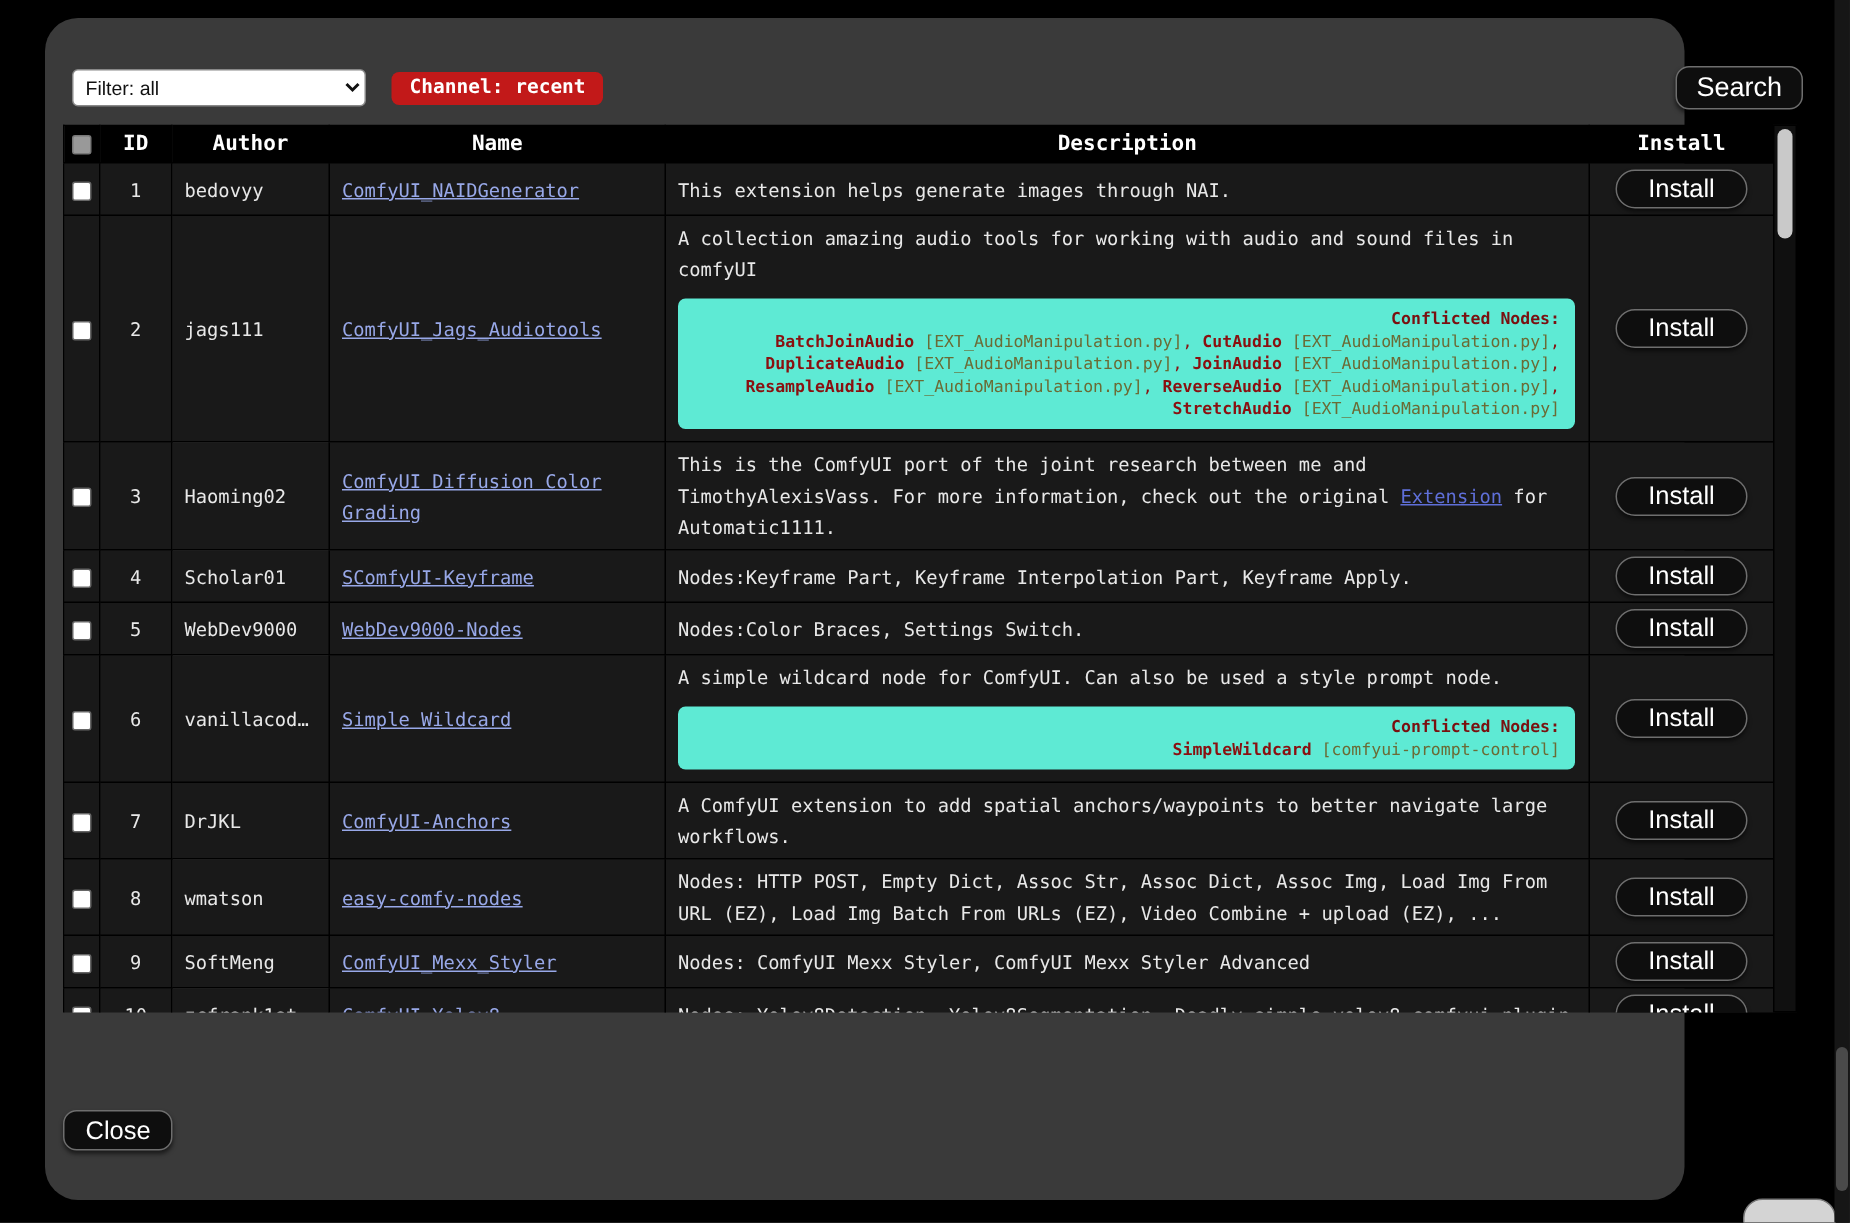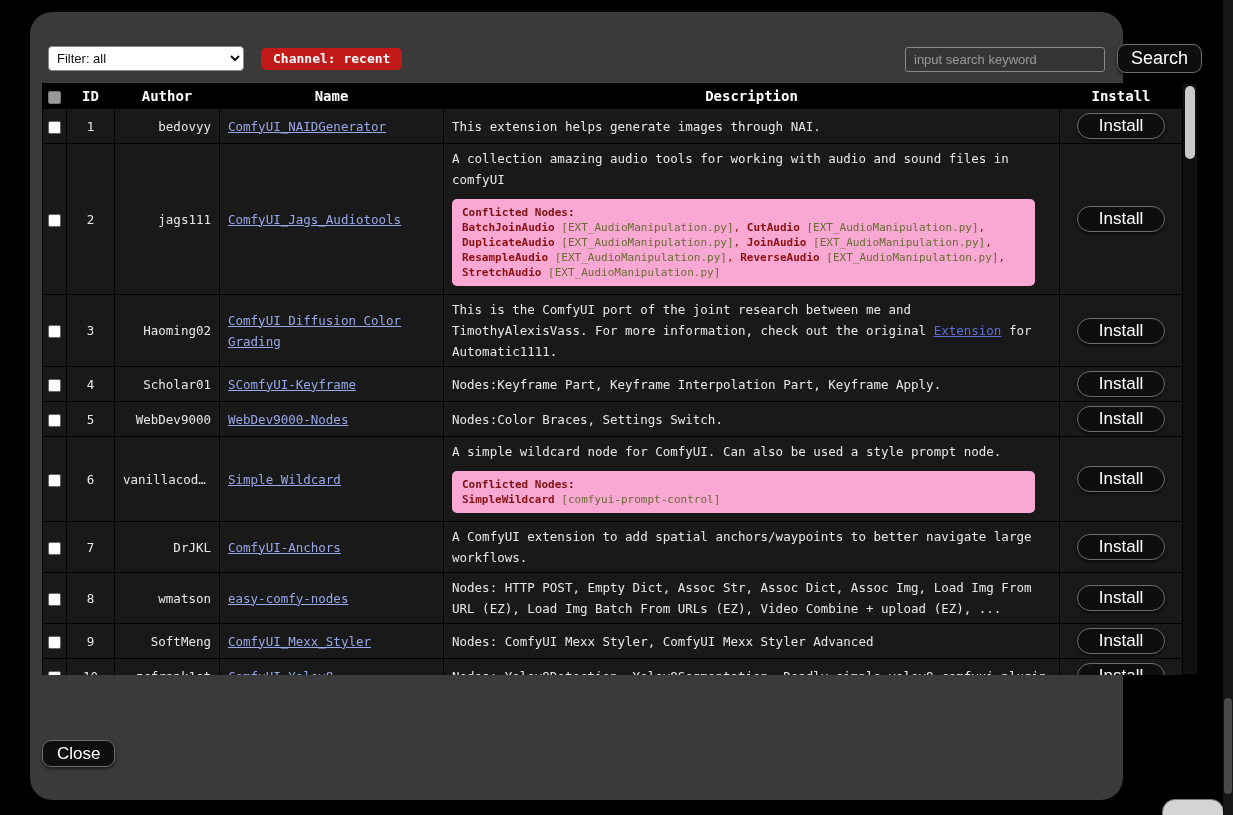--- a/index.html
+++ b/index.html
@@ -80,41 +80,41 @@
     height:23px; text-align:center; padding:0;
   }
   td {
     background:#191919; color:#e8e8e8;
     font:12.5px "DejaVu Sans Mono", monospace;
     line-height:21px;
     padding:4px 8px; vertical-align:middle;
   }
   .c-check { width:24px; text-align:center; padding:4px 0; }
   .c-id    { text-align:center; }
-  .c-author{ overflow:hidden; text-overflow:ellipsis; white-space:nowrap;text-align:right; }
+  .c-author{ overflow:hidden; text-overflow:ellipsis; white-space:nowrap; }
   .c-name  { font-weight:bold; }
   .c-install { text-align:center; padding:4px 0; }
 
   .cb {
     appearance:none; -webkit-appearance:none;
     width:13px; height:13px;
     background:#fff; border:1px solid #666; border-radius:2px;
     margin:0; vertical-align:middle; cursor:pointer;
   }
   .cb-header { background:#999; border-color:#777; }
 
   .name-link {
     color:#98a8e8; text-decoration:underline;
     font-weight:normal; cursor:pointer;
   }
   .desc-link { color:#5f6fd8; text-decoration:underline; cursor:pointer; }
 
   .conflict {
-    background:#f9a8d4; border-radius:5px;
-    padding:6px 10px; margin:9px 16px 4px 0;
+    background:#5eead4; border-radius:5px;
+    padding:6px 10px; margin:9px 1px 4px 0;text-align:right;
   }
   .conflict-title {
     font:bold 11px "DejaVu Sans Mono", monospace;
     color:#7a1010; line-height:15px;
   }
   .conflict-list {
     font:11px "DejaVu Sans Mono", monospace;
     color:#8a1010; line-height:15px;
   }
   .conflict-node { font-weight:bold; color:#8a1010; }
@@ -154,21 +154,20 @@
 <body>
 
 <div class="dialog">
 
   <select class="filter">
     <option>Filter: all</option>
   </select>
 
   <span class="badge">Channel: recent</span>
 
-  <input class="search-input" type="text" placeholder="input search keyword" style="">
 
   <button class="btn search-btn">Search</button>
 
   <div class="table-wrap">
     <table>
       <colgroup>
         <col style="width:24px">
           <col style="width:48px">
           <col style="width:105px">
         <col style="width:224px">

